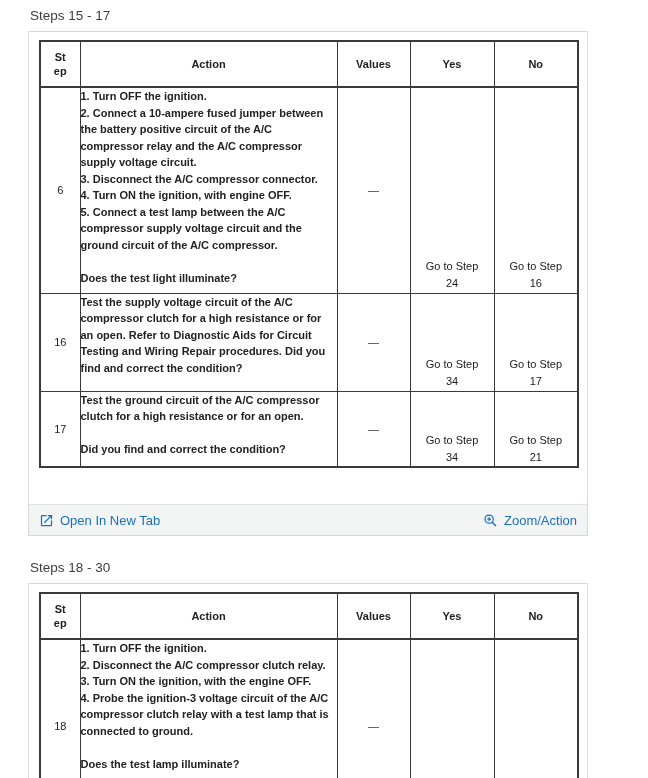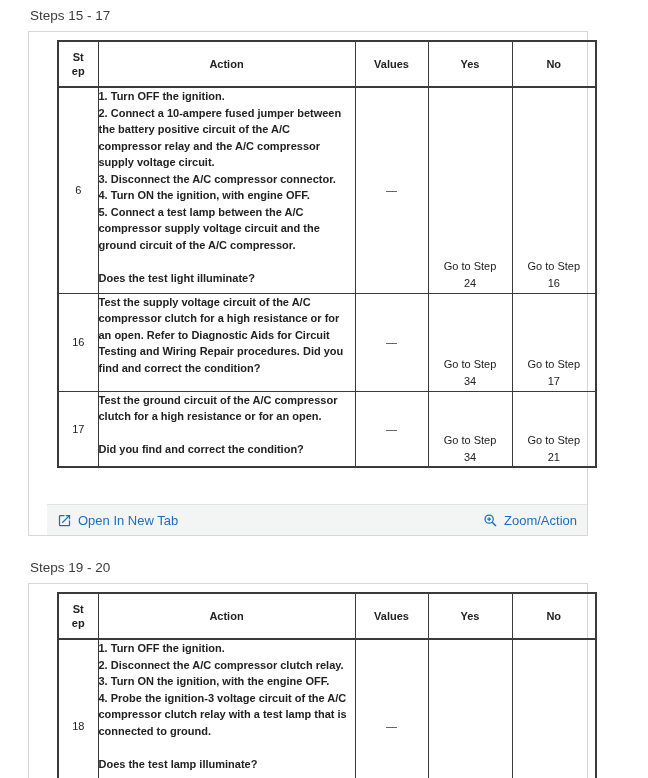--- a/index.html
+++ b/index.html
@@ -21,21 +21,20 @@
   .section-title {
     font-size: 13.5px;
     color: #3c3c3c;
     margin: 2px 0 8px 2px;
   }
   .panel {
     width: 560px;
     border: 1px solid #d7d7d7;
     background: #ffffff;
     box-sizing: border-box;
-    padding-left: 18px;
   }
   .tablewrap {
     padding: 8px 10px;
   }
   table.diag {
     border-collapse: collapse;
     table-layout: fixed;
     width: 538px;
     font-size: 11px;
     color: #222222;
@@ -198,21 +197,21 @@
           </span>
           <span>Zoom/Action</span>
         </a>
       </div>
     </div>
   </div>
 
   <div class="gap-between-sections"></div>
 
   <div class="section">
-    <div class="section-title">Steps 19 - 20</div>
+    <div class="section-title">Steps 18 - 30</div>
     <div class="panel">
       <div class="tablewrap">
         <table class="diag">
           <colgroup>
             <col style="width:40px">
               <col style="width:257px">
               <col style="width:73px">
               <col style="width:84px">
               <col style="width:84px">
           </colgroup>

